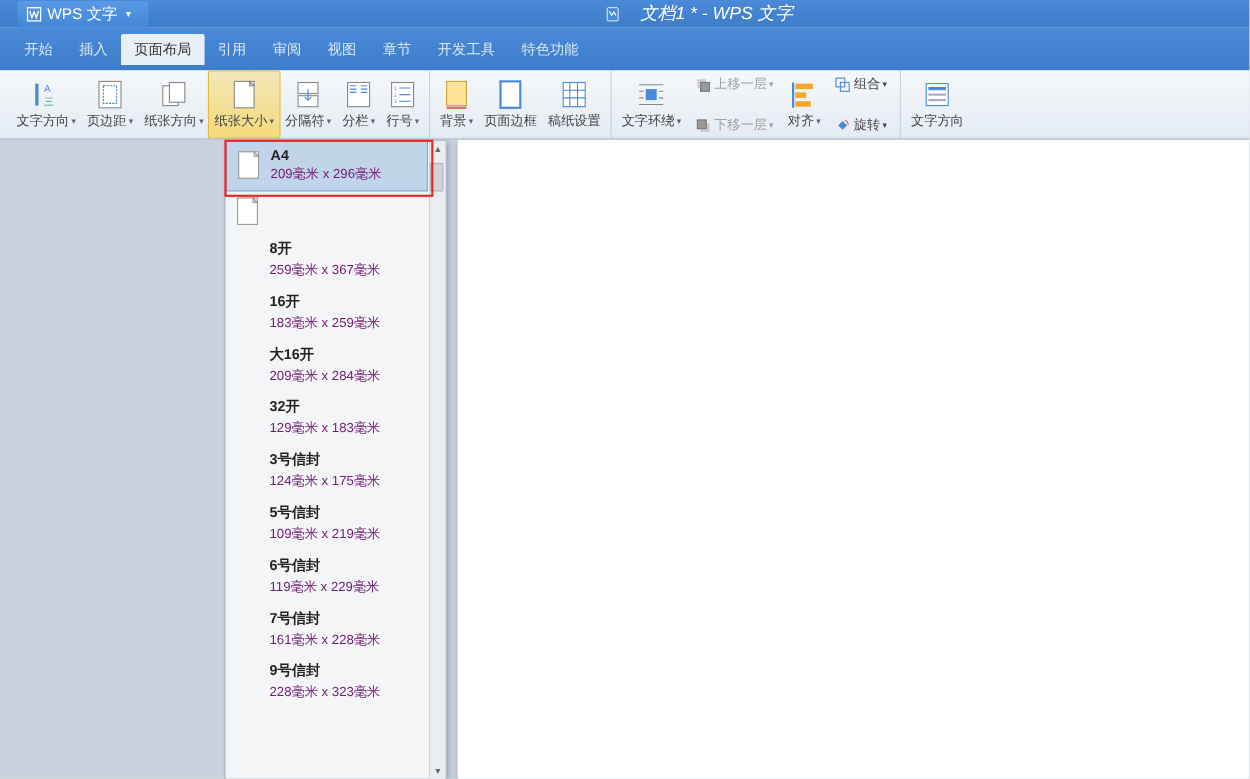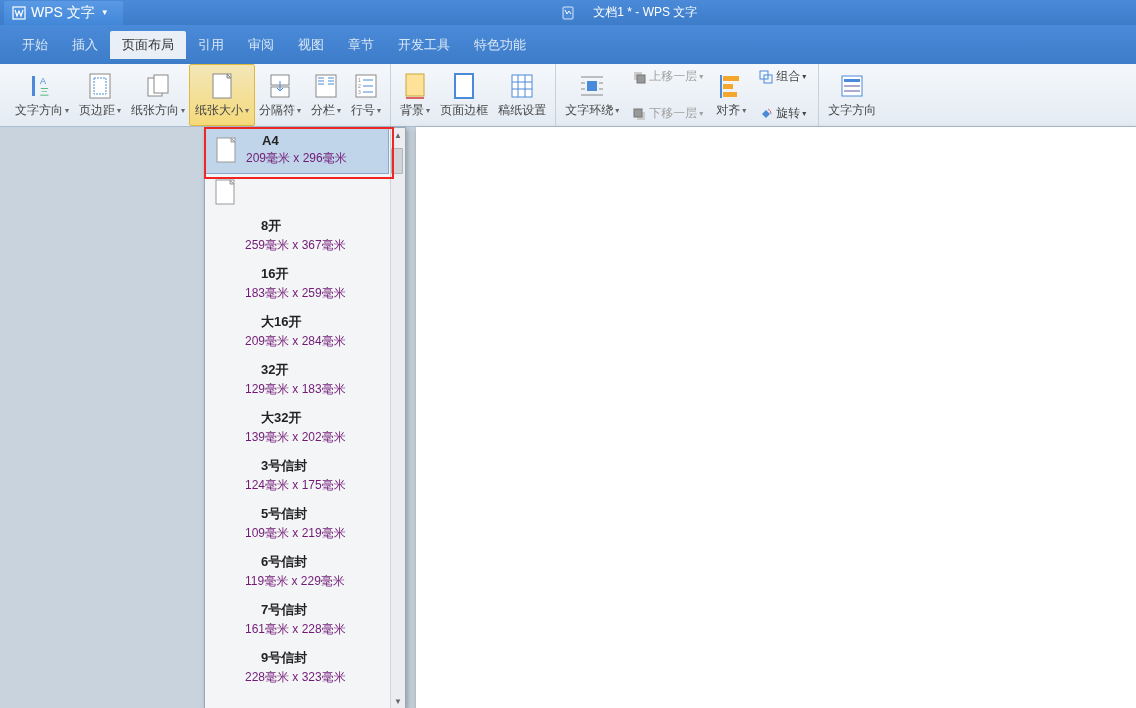--- a/index.html
+++ b/index.html
@@ -1,20 +1,20 @@
 <!DOCTYPE html>
 <html><head>
 <meta charset="utf-8">
 <style>
   body { margin:0; padding:0; font-family:"Microsoft YaHei","微软雅黑",sans-serif; font-size:12px; background:#c8d3dd; width:1136px; height:708px; overflow:hidden; user-select:none; }
   .title-bar { height:25px; background:linear-gradient(to bottom,#4a8ad8,#3d7cc9); display:flex; align-items:center; }
-  .app-tab { background:linear-gradient(to bottom,#5a99e4,#4187d8); color:#fff; font-size:14px; padding:3px 14px 3px 8px; margin-left:4px; display:flex; align-items:center; border-radius:2px 2px 0 0; }
+  .app-tab { background:linear-gradient(to bottom,#5a99e4,#4187d8); color:#fff; font-size:14px; padding:3px 14px 3px 8px; margin-left:16px; display:flex; align-items:center; border-radius:2px 2px 0 0; }
   .app-tab svg { margin-right:5px; }
   .app-tab-drop { margin-left:6px; font-size:8px; }
-  .doc-title { flex:1; text-align:center; color:#fff; font-size:12px; display:flex; justify-content:center; align-items:center; gap:16px;}
+  .doc-title { flex:1; text-align:center; color:#fff; font-size:16px; display:flex; justify-content:center; align-items:center; gap:16px;font-style:italic;}
   .doc-title svg { margin-right:2px;}
   
   .menu-bar { height:39px; background:linear-gradient(to bottom,#4a8ad8,#3d7cc9); display:flex; align-items:center; padding-left:10px; }
   .menu-item { color:#d9e7f5; padding:5px 12px; cursor:pointer; font-size:13px;}
   .menu-item.active { background:#e9eff7; color:#333; border-radius:2px 2px 0 0;font-family:Liberation Serif, serif;}
   
   .ribbon { height:62px; background:linear-gradient(to bottom,#f5f8fb,#e4ebf3); border-bottom:1px solid #a9bdd1; display:flex; align-items:center; padding:0 6px;}
   .ribbon-group { display:flex; align-items:center; height:100%; border-right:1px solid #c4d1de; padding:0 4px;}
   .ribbon-btn { display:flex; flex-direction:column; align-items:center; justify-content:center; padding:2px 5px; cursor:pointer; height:56px; position:relative;}
   .ribbon-btn.active { background:linear-gradient(to bottom,#f3e7b8,#f5d97b); border:1px solid #e0b93a; margin:-1px; border-radius:2px;text-align:center;}
@@ -35,21 +35,21 @@
   .dropdown-scroll-track { position:absolute; right:0; top:0; width:14px; height:100%; background:#ebedf0; border-left:1px solid #d0d4d9;}
   .dropdown-scroll-thumb { position:absolute; right:2px; top:20px; width:10px; height:24px; background:#d0d4d9; border:1px solid #b0b5bb; border-radius:1px;}
   .dropdown-scroll-arrow { position:absolute; width:14px; height:14px; display:flex; align-items:center; justify-content:center; font-size:8px; color:#666; cursor:pointer;}
   .dropdown-scroll-arrow.up { top:0; right:0;}
   .dropdown-scroll-arrow.down { bottom:0; right:0;}
   .dd-inner { width:184px;}
   .dd-item { display:flex; align-items:center; padding:5px 0 6px 0; cursor:pointer;}
   .dd-item.selected { background:#c0d4ea; border:1px solid #8aa8c9; margin:-1px 0;}
   .dd-icon-col { width:40px; display:flex; justify-content:center;}
   .dd-text-col { flex:1;}
-  .dd-title { font-size:13px; font-weight:bold; color:#222;margin-left:16px;}
+  .dd-title { font-size:13px; font-weight:bold; color:#222;}
   .dd-sub { font-size:12px; color:#701a75; margin-top:2px;}
   .red-box { position:absolute; border:2px solid #ef2626; pointer-events:none;}
 </style>
 </head>
 <body>
 
 <div class="title-bar">
   <div class="app-tab">
     <svg width="14" height="14" viewBox="0 0 14 14">
         <rect x="1" y="1" width="12" height="12" fill="none" stroke="#fff" stroke-width="1.2"></rect>
@@ -355,27 +355,20 @@
         <div class="dd-item">
           <div class="dd-icon-col"></div>
           <div class="dd-text-col">
             <div class="dd-title">32开</div>
             <div class="dd-sub">129毫米 x 183毫米</div>
           </div>
         </div>
         <div class="dd-item">
           <div class="dd-icon-col"></div>
           <div class="dd-text-col">
-            <div class="dd-title">大32开</div>
-            <div class="dd-sub">139毫米 x 202毫米</div>
-          </div>
-        </div>
-        <div class="dd-item">
-          <div class="dd-icon-col"></div>
-          <div class="dd-text-col">
             <div class="dd-title">3号信封</div>
             <div class="dd-sub">124毫米 x 175毫米</div>
           </div>
         </div>
         <div class="dd-item">
           <div class="dd-icon-col"></div>
           <div class="dd-text-col">
             <div class="dd-title">5号信封</div>
             <div class="dd-sub">109毫米 x 219毫米</div>
           </div>

